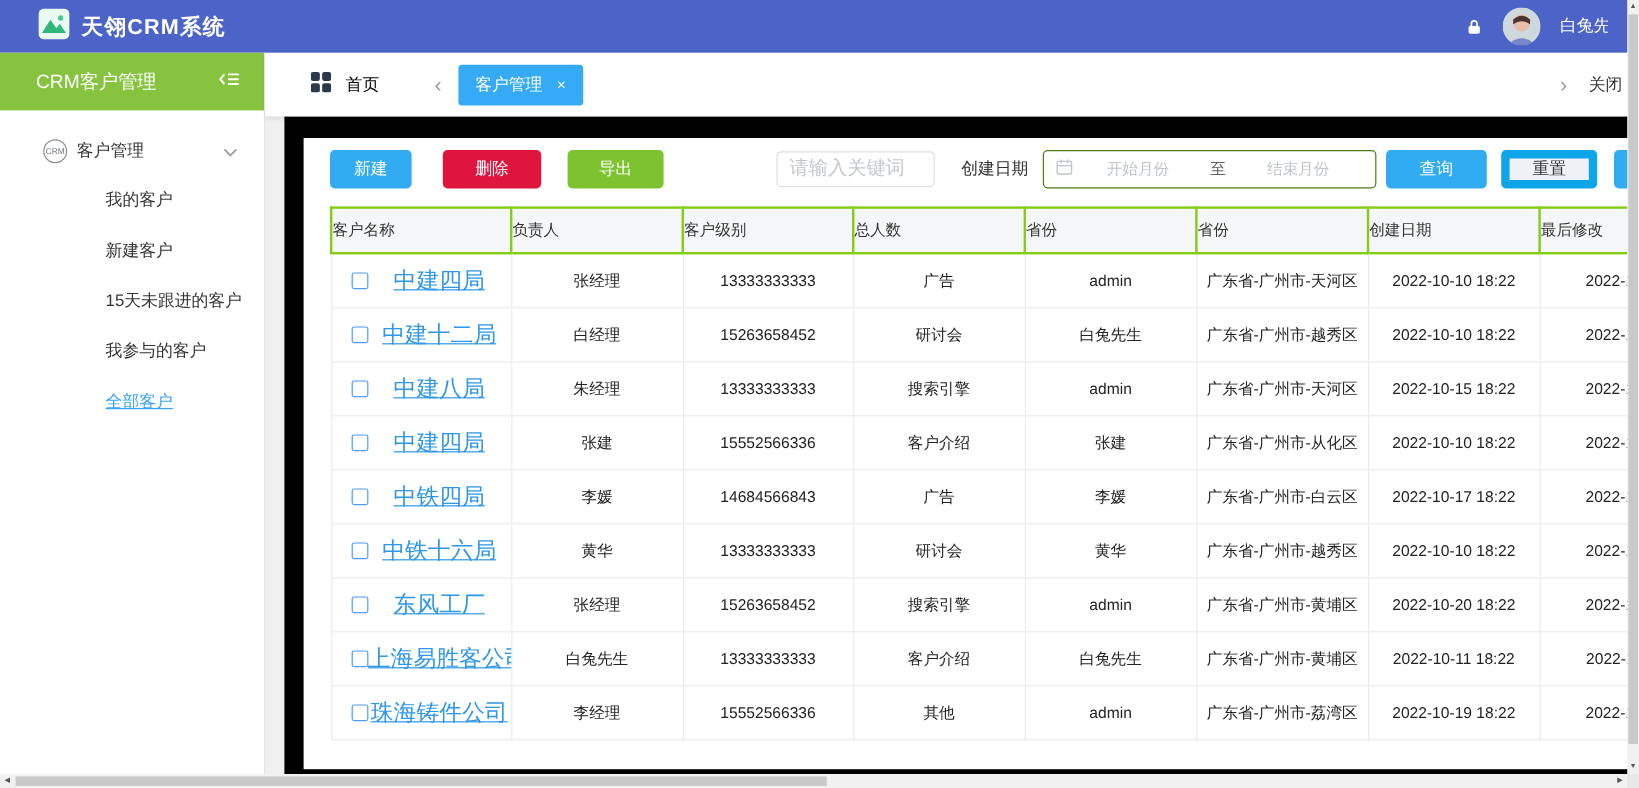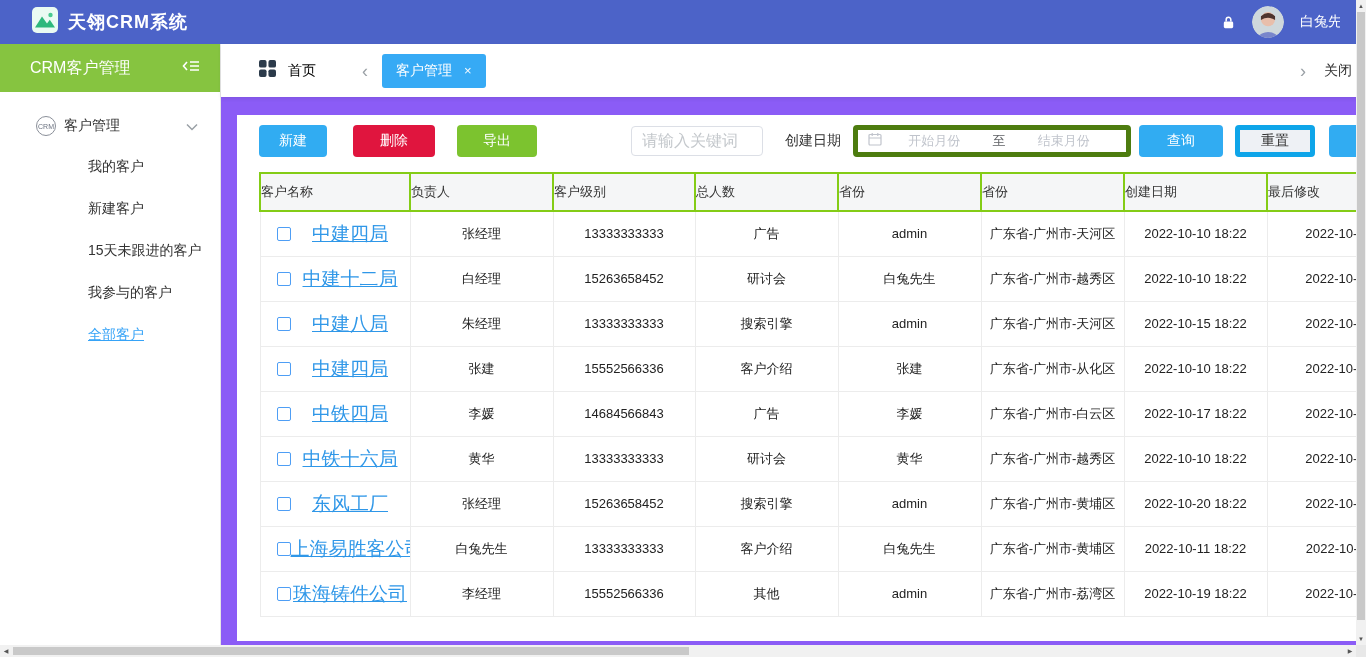--- a/index.html
+++ b/index.html
@@ -46,40 +46,40 @@
   .home-tab { font-size:14px; color:#000000; margin-left:12px; cursor:pointer; }
   .chev { color:#9aa0a6; font-size:18px; line-height:1; cursor:pointer; }
   .chev-left { margin-left:46px; }
   .tab-active { margin-left:14px; height:34px; background:var(--active-tab-bg); color:#fff;
                 border-radius:3px; display:flex; align-items:center; padding:0 14px;
                 font-size:14px; gap:12px; cursor:pointer; }
   .tab-close { font-size:13px; line-height:1; cursor:pointer; opacity:.95; }
   .tabbar-right { margin-left:auto; display:flex; align-items:center; gap:18px; }
   .close-all { font-size:14px; color:#333; cursor:pointer; white-space:nowrap; }
 
-  .content { flex:1; background:#8b5cf6; padding:18px 0 0 16px; overflow:hidden; }
+  .content { flex:1; background:#000000; padding:18px 0 0 16px; overflow:hidden;margin-left:16px; }
   .panel { background:#fff; width:1194px; padding:10px 22px 24px 22px; }
 
   
   .toolbar { display:flex; align-items:center; margin-bottom:15px; }
   .btn { height:32px; border:none; border-radius:4px; color:#fff; font-size:14px;
          cursor:pointer; font-family:inherit; }
   .btn-new { background:var(--primary-blue); width:68px; }
   .btn-delete { background:var(--danger-red); width:82px; margin-left:26px; }
   .btn-export { background:var(--export-green); width:80px; margin-left:22px; }
   .keyword { margin-left:94px; width:132px; height:30px; border:1px solid #dcdfe6;
              border-radius:4px; padding:0 10px; font-size:16px; color:#333; font-family:inherit; }
   .keyword::placeholder { color:#c4c8cc; }
   .date-label { margin-left:22px; font-size:14px; color:#333; white-space:nowrap; }
-  .date-range { margin-left:12px; width:278px; height:32px; border:5px solid #4d7c0f;
+  .date-range { margin-left:12px; width:278px; height:32px; border:1px solid #4d7c0f;
                 border-radius:4px; display:flex; align-items:center; padding:0 10px; cursor:pointer; }
   .date-range .ph { color:#c0c4cc; font-size:13px; flex:1; text-align:center; white-space:nowrap; }
   .date-range .to { color:#606266; font-size:13px; margin:0 6px; }
   .btn-search { background:var(--primary-blue); width:84px; margin-left:8px; }
-  .btn-reset { background:#eef1f5; color:#333; border:5px solid #0ea5e9; width:80px; margin-left:12px; }
+  .btn-reset { background:#eef1f5; color:#333; border:7px solid #0ea5e9; width:80px; margin-left:12px; }
   .btn-extra { background:var(--primary-blue); width:80px; margin-left:14px; }
 
   
   table { border-collapse:collapse; width:1150px; table-layout:fixed; font-size:13px; color:#222; }
   th { background:#f5f6f7; font-weight:400; color:#333; height:38px;
        border:2px solid #84cc16; text-align:left; }
   td { height:45px; text-align:center; border:1px solid #ececec; background:#fff;
        overflow:hidden; white-space:nowrap; }
   .name-wrap { display:flex; align-items:center; }
   .row-check { appearance:none; -webkit-appearance:none; width:14px; height:14px;

